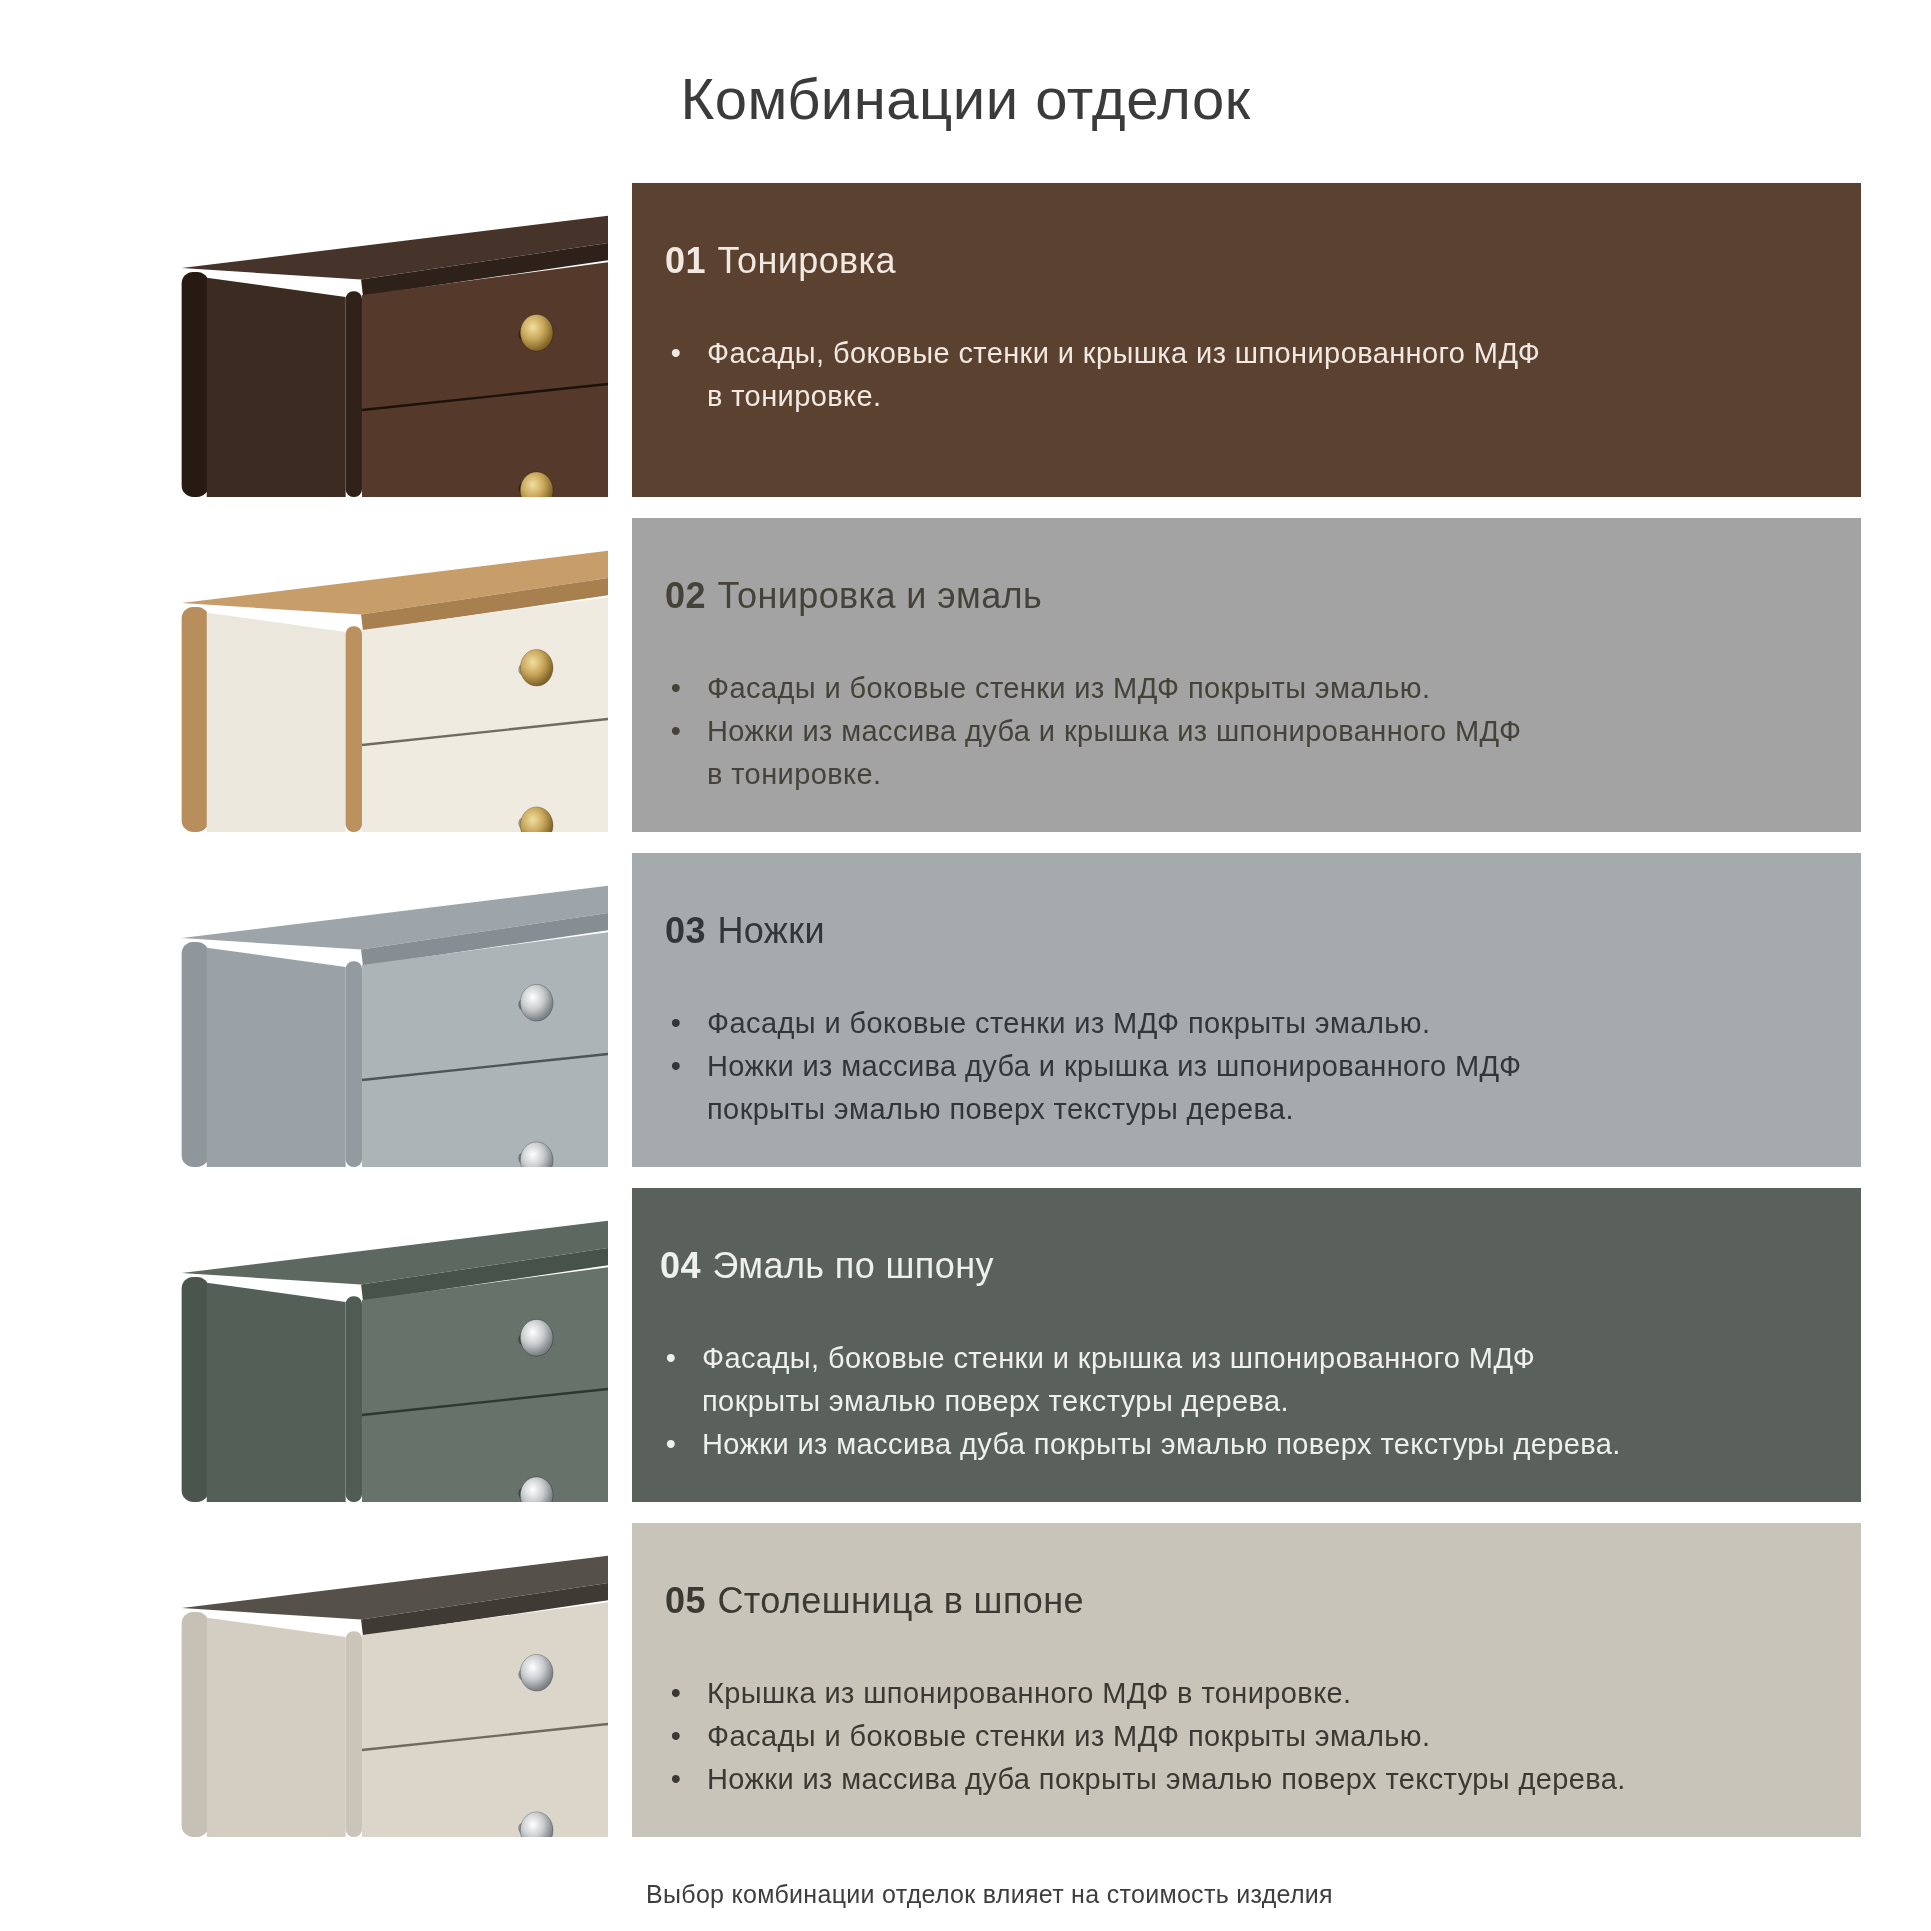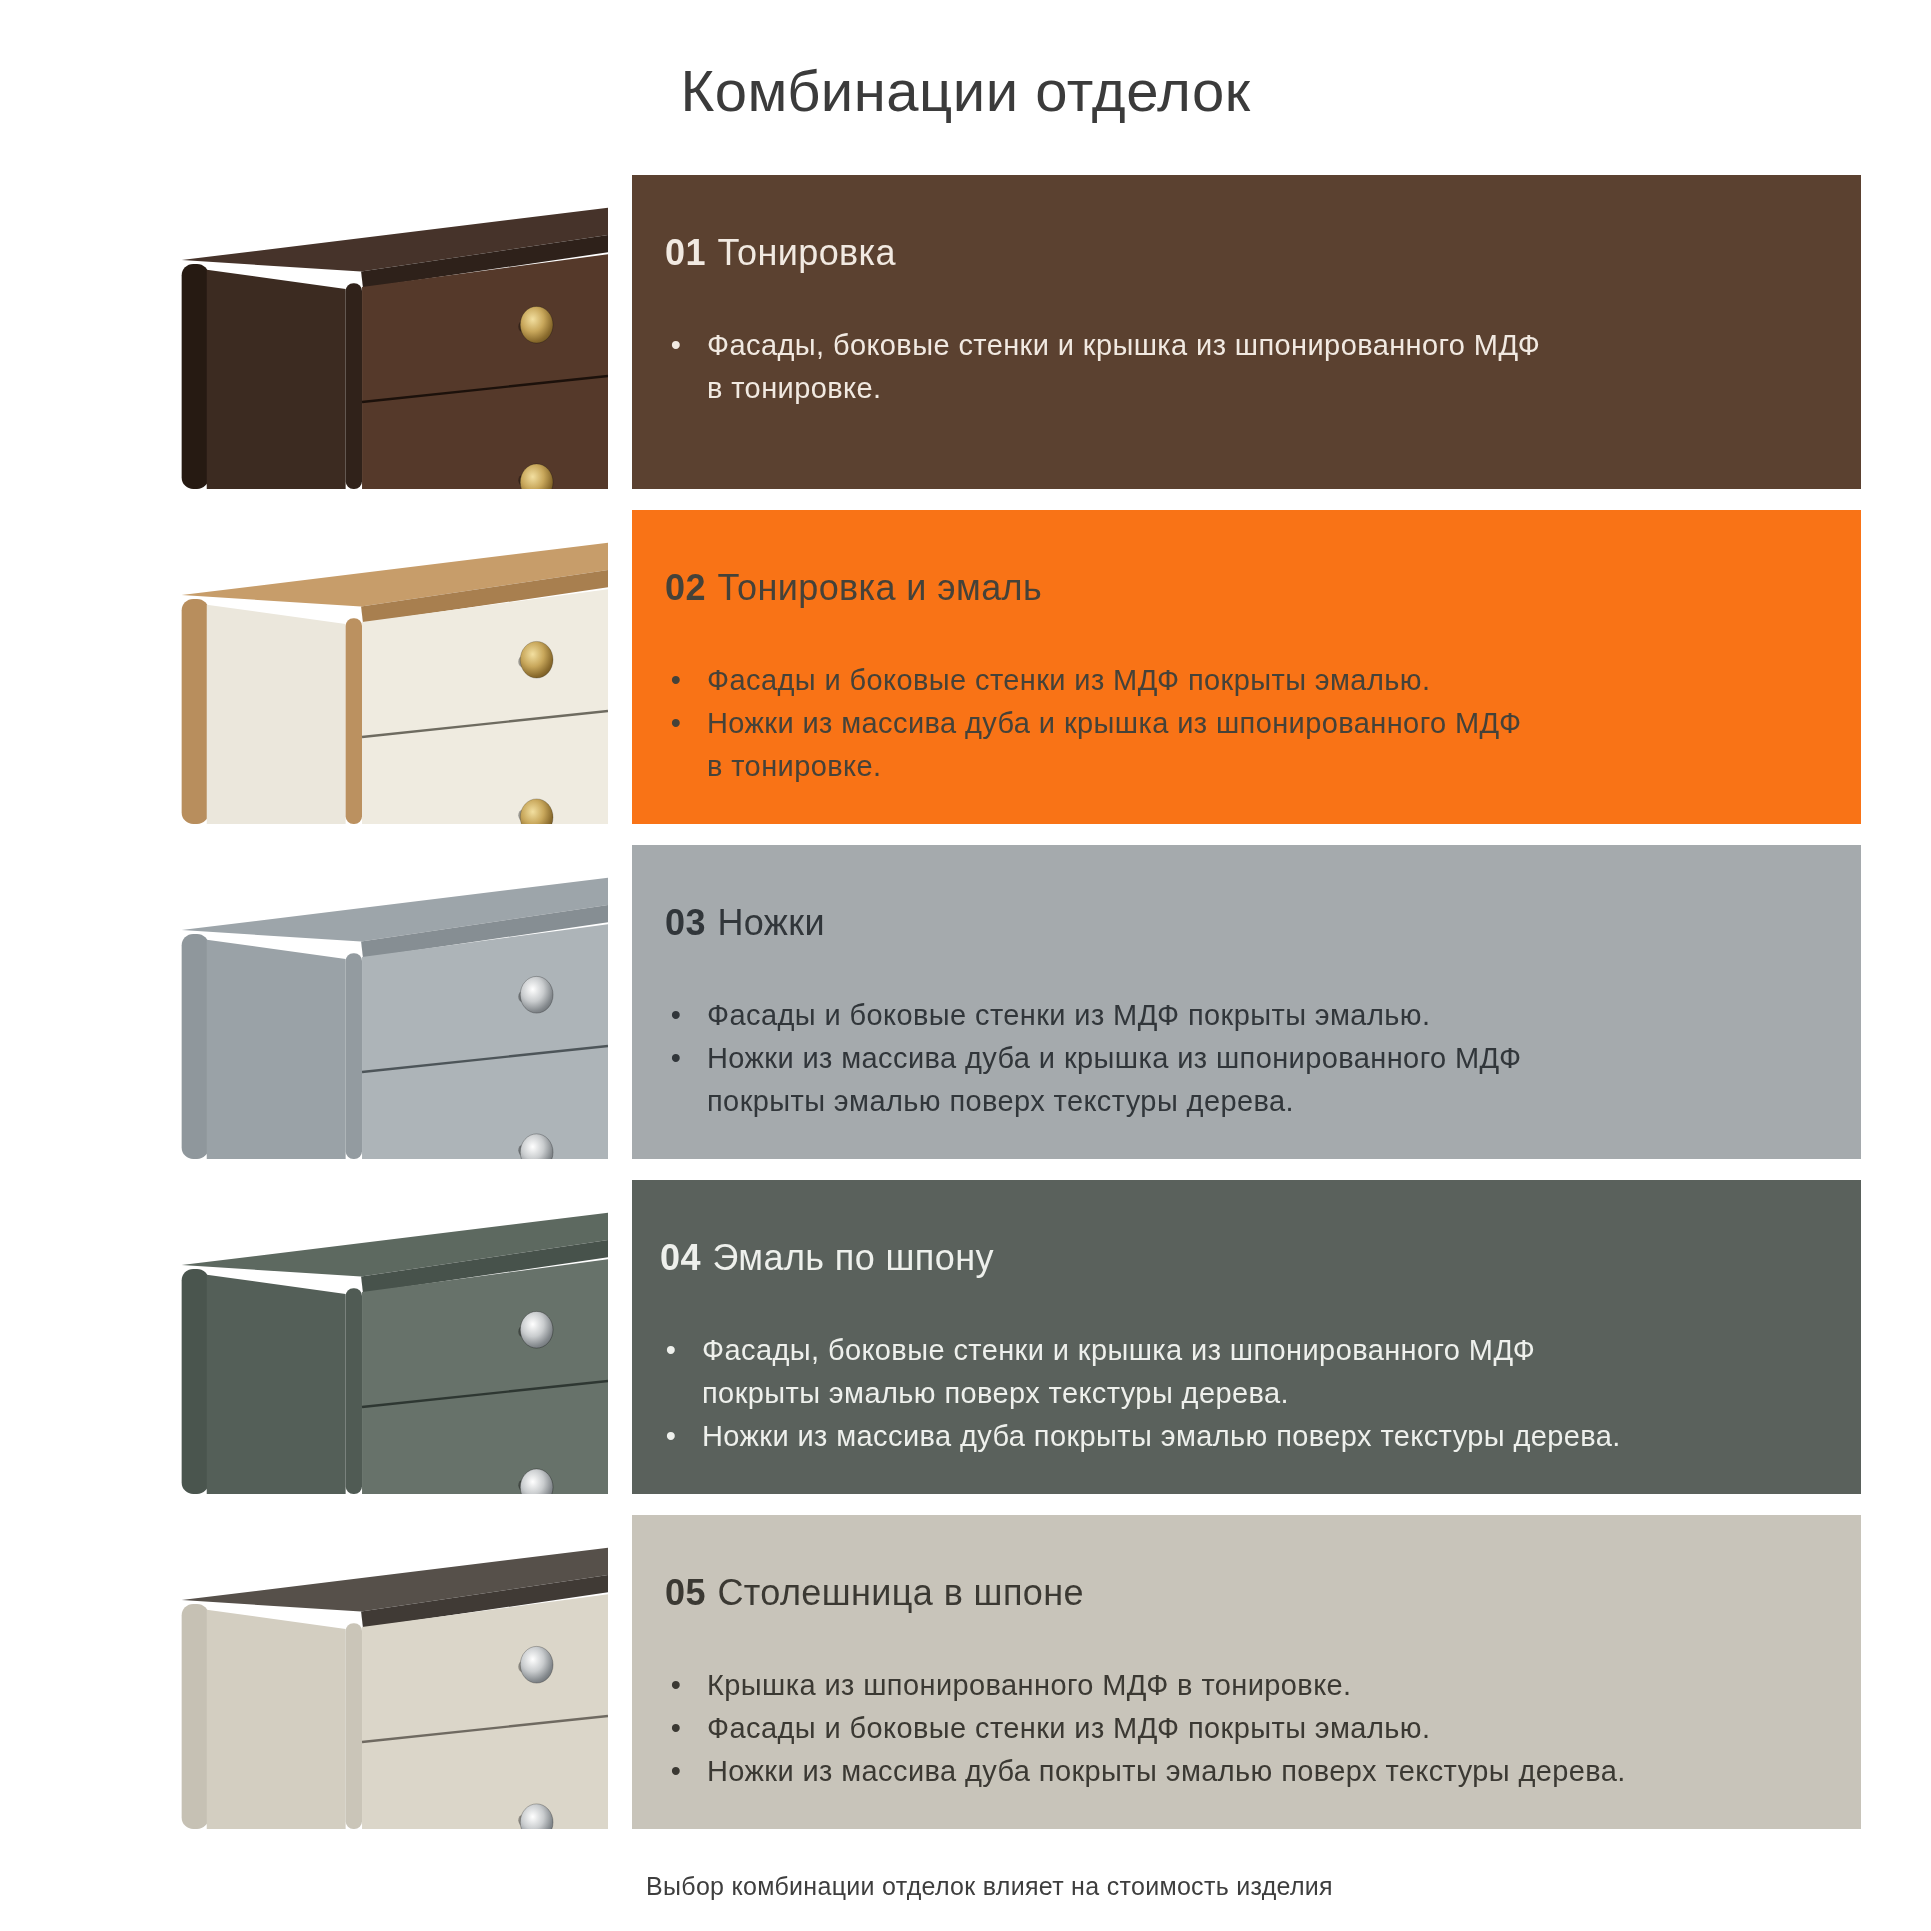--- a/index.html
+++ b/index.html
@@ -5,21 +5,21 @@
   html,body{margin:0;padding:0;background:#ffffff;}
   body{
     width:1931px;height:1931px;
     font-family:"Liberation Sans", sans-serif;
     color:#3b3b3b;
     -webkit-font-smoothing:antialiased;
   }
   .page{width:1931px;height:1931px;overflow:hidden;background:#ffffff;}
 
   .page-title{
-    margin:4px;
+    margin:12px;
     padding-top:56px;
     margin-bottom:54px;
     text-align:center;
     font-size:58px;
     line-height:1.06;
     font-weight:400;
     color:#3b3b3b;
     letter-spacing:0.5px;
   }
 
@@ -157,21 +157,21 @@
           <polygon class="s-side" points="64,98 208,118 208,325 64,325"></polygon>
           <rect class="s-post" x="208" y="112" width="17" height="213" rx="8"></rect>
           <polygon class="s-drawer" points="225,116 480,82 480,325 225,325"></polygon>
           <line class="s-gap" x1="225" y1="235" x2="480" y2="208"></line>
           <ellipse class="s-stem" cx="392" cy="157" rx="5" ry="6"></ellipse>
           <ellipse cx="406" cy="155" rx="17" ry="19" fill="url(#gBrass)" stroke="rgba(0,0,0,.2)" stroke-width="1"></ellipse>
           <ellipse class="s-stem" cx="392" cy="316" rx="5" ry="6"></ellipse>
           <ellipse cx="406" cy="318" rx="17" ry="19" fill="url(#gBrass)" stroke="rgba(0,0,0,.2)" stroke-width="1"></ellipse>
         </svg>
       </div>
-      <div class="panel" style="background-color: #f97316; color: rgb(69, 66, 57);">
+      <div class="panel" style="background-color: #a3a3a3; color: rgb(69, 66, 57);">
         <h2 class="panel-title"><span class="num">02</span><span>Тонировка и эмаль</span></h2>
         <ul class="bullets">
           <li>
             <span class="bl">Фасады и боковые стенки из МДФ покрыты эмалью.</span>
           </li>
           <li>
             <span class="bl">Ножки из массива дуба и крышка из шпонированного МДФ</span>
             <span class="bl">в тонировке.</span>
           </li>
         </ul>

